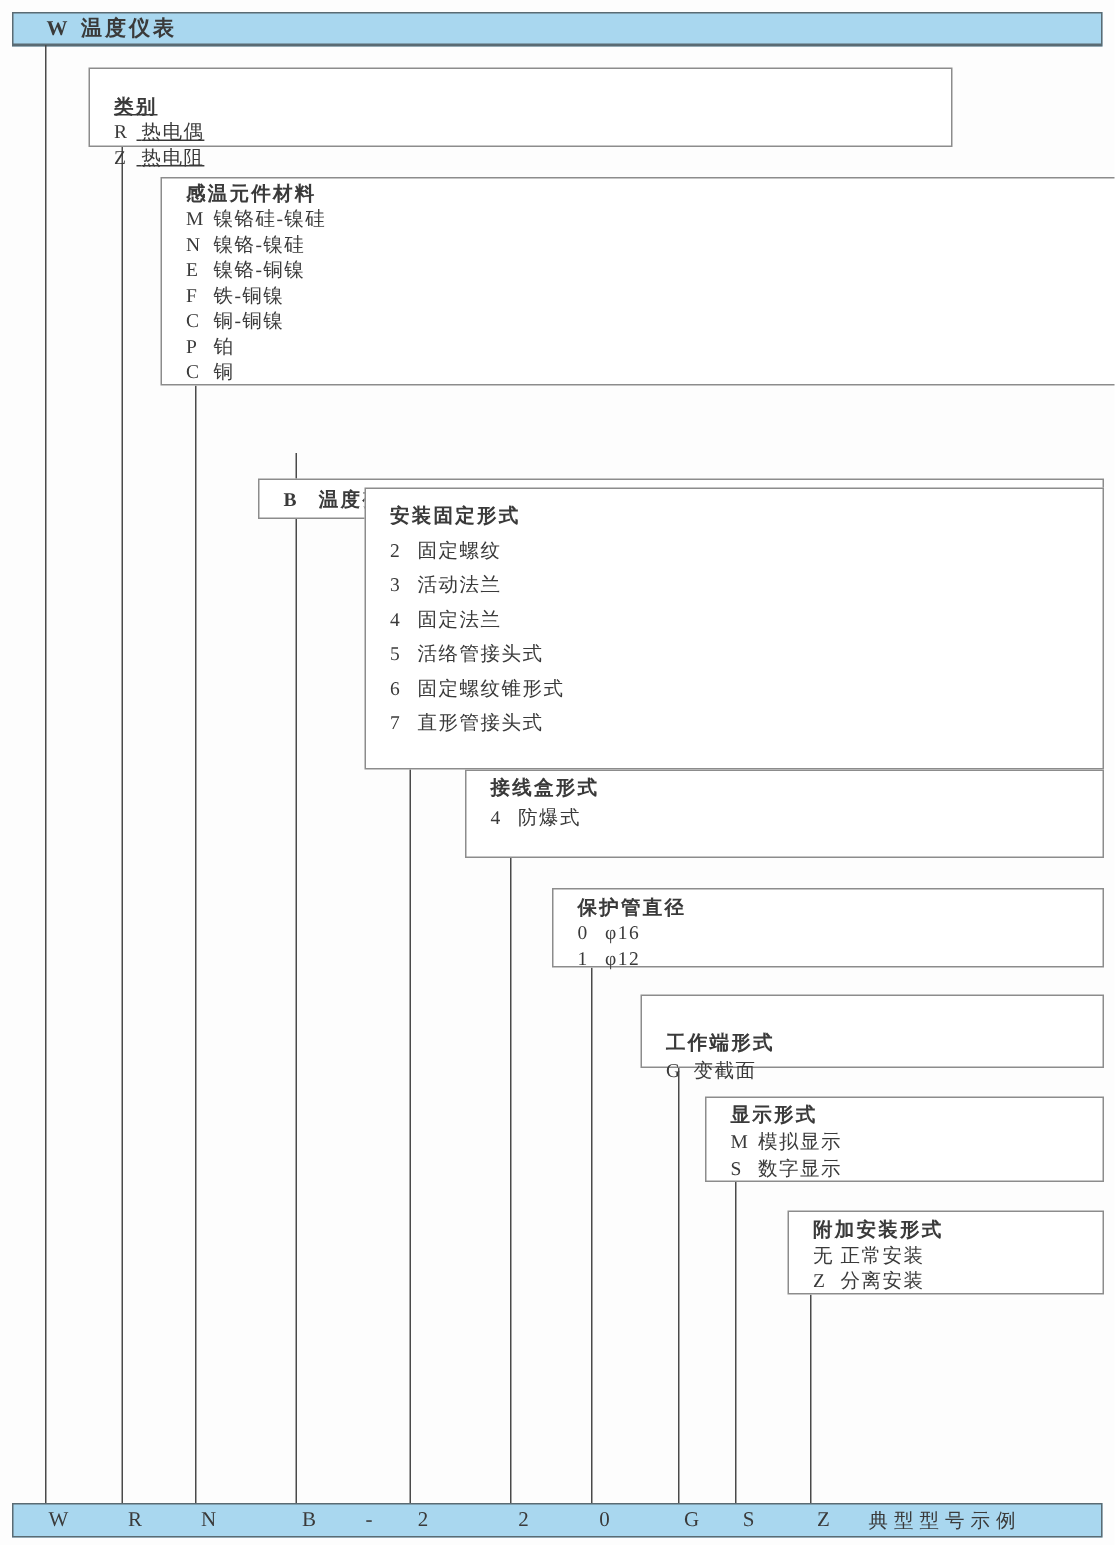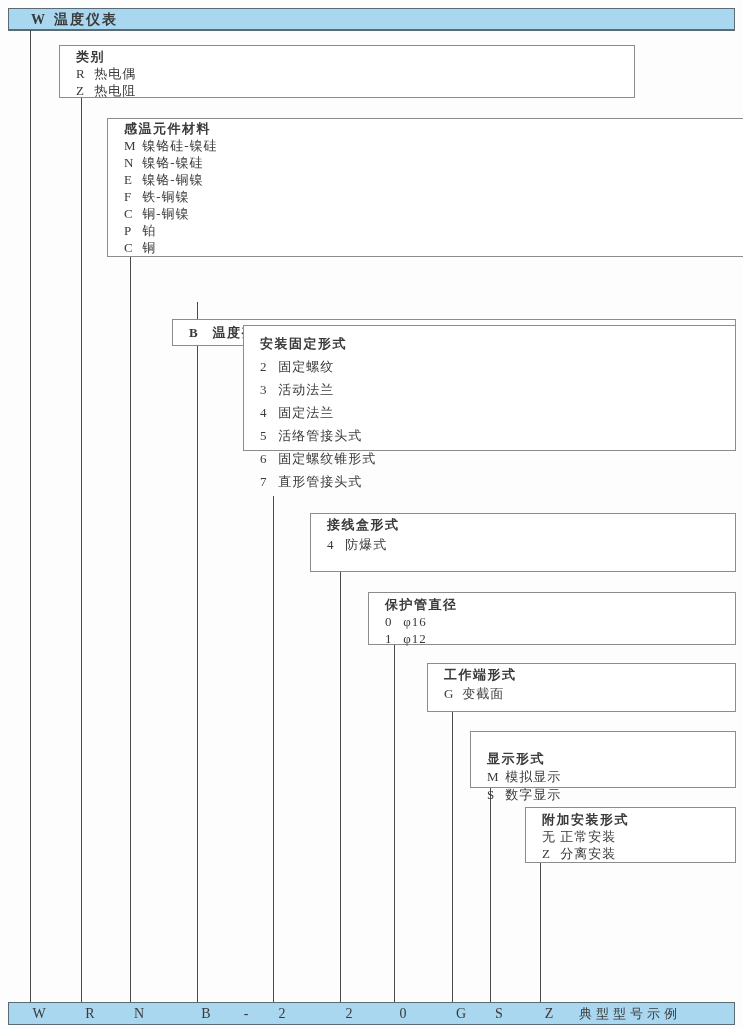--- a/index.html
+++ b/index.html
@@ -107,21 +107,21 @@
   <div class="vline" style="left:81px;top:97px;height:905px;"></div>
   <div class="vline" style="left:130px;top:257px;height:745px;"></div>
   <div class="vline" style="left:197px;top:302px;height:700px;"></div>
   <div class="vline" style="left:273px;top:496px;height:506px;"></div>
   <div class="vline" style="left:340px;top:572px;height:430px;"></div>
   <div class="vline" style="left:394px;top:645px;height:357px;"></div>
   <div class="vline" style="left:452px;top:712px;height:290px;"></div>
   <div class="vline" style="left:490px;top:788px;height:214px;"></div>
   <div class="vline" style="left:540px;top:863px;height:139px;"></div>
 
-  <div class="box" style="left:59px;top:45px;width:576px;height:53px;line-height:17px;padding-top:2px;">
+  <div class="box" style="left:59px;top:45px;width:576px;height:53px;line-height:17px;padding-top:16px;text-decoration:underline;">
     <div class="box-title">类别</div>
     <div class="box-item">
       <span class="code">R</span>
       <span class="label">热电偶</span>
     </div>
     <div class="box-item">
       <span class="code">Z</span>
       <span class="label">热电阻</span>
     </div>
   </div>
@@ -158,21 +158,21 @@
     </div>
   </div>
 
   <div class="box" style="left:172px;top:275px;width:564px;height:27px;line-height:25px;margin-top:44px;">
     <div class="box-title">
       <span class="code">B</span>
       <span>温度变送器</span>
     </div>
   </div>
 
-  <div class="box" style="left:243px;top:325px;width:493px;height:126px;line-height:23px;padding-top:6px;">
+  <div class="box" style="left:243px;top:325px;width:493px;height:188px;line-height:23px;padding-top:6px;">
     <div class="box-title">安装固定形式</div>
     <div class="box-item">
       <span class="code">2</span>
       <span class="label">固定螺纹</span>
     </div>
     <div class="box-item">
       <span class="code">3</span>
       <span class="label">活动法兰</span>
     </div>
     <div class="box-item">
@@ -206,29 +206,29 @@
     <div class="box-item">
       <span class="code">0</span>
       <span class="label">φ16</span>
     </div>
     <div class="box-item">
       <span class="code">1</span>
       <span class="label">φ12</span>
     </div>
   </div>
 
-  <div class="box" style="left:427px;top:663px;width:309px;height:49px;line-height:19px;padding-top:1px;">
+  <div class="box" style="left:427px;top:663px;width:309px;height:49px;line-height:19px;padding-top:21px;">
     <div class="box-title">工作端形式</div>
     <div class="box-item">
       <span class="code">G</span>
       <span class="label">变截面</span>
     </div>
   </div>
 
-  <div class="box" style="left:470px;top:731px;width:266px;height:57px;line-height:18px;padding-top:18px;">
+  <div class="box" style="left:470px;top:731px;width:266px;height:57px;line-height:18px;padding-top:2px;">
     <div class="box-title">显示形式</div>
     <div class="box-item">
       <span class="code">M</span>
       <span class="label">模拟显示</span>
     </div>
     <div class="box-item">
       <span class="code">S</span>
       <span class="label">数字显示</span>
     </div>
   </div>

